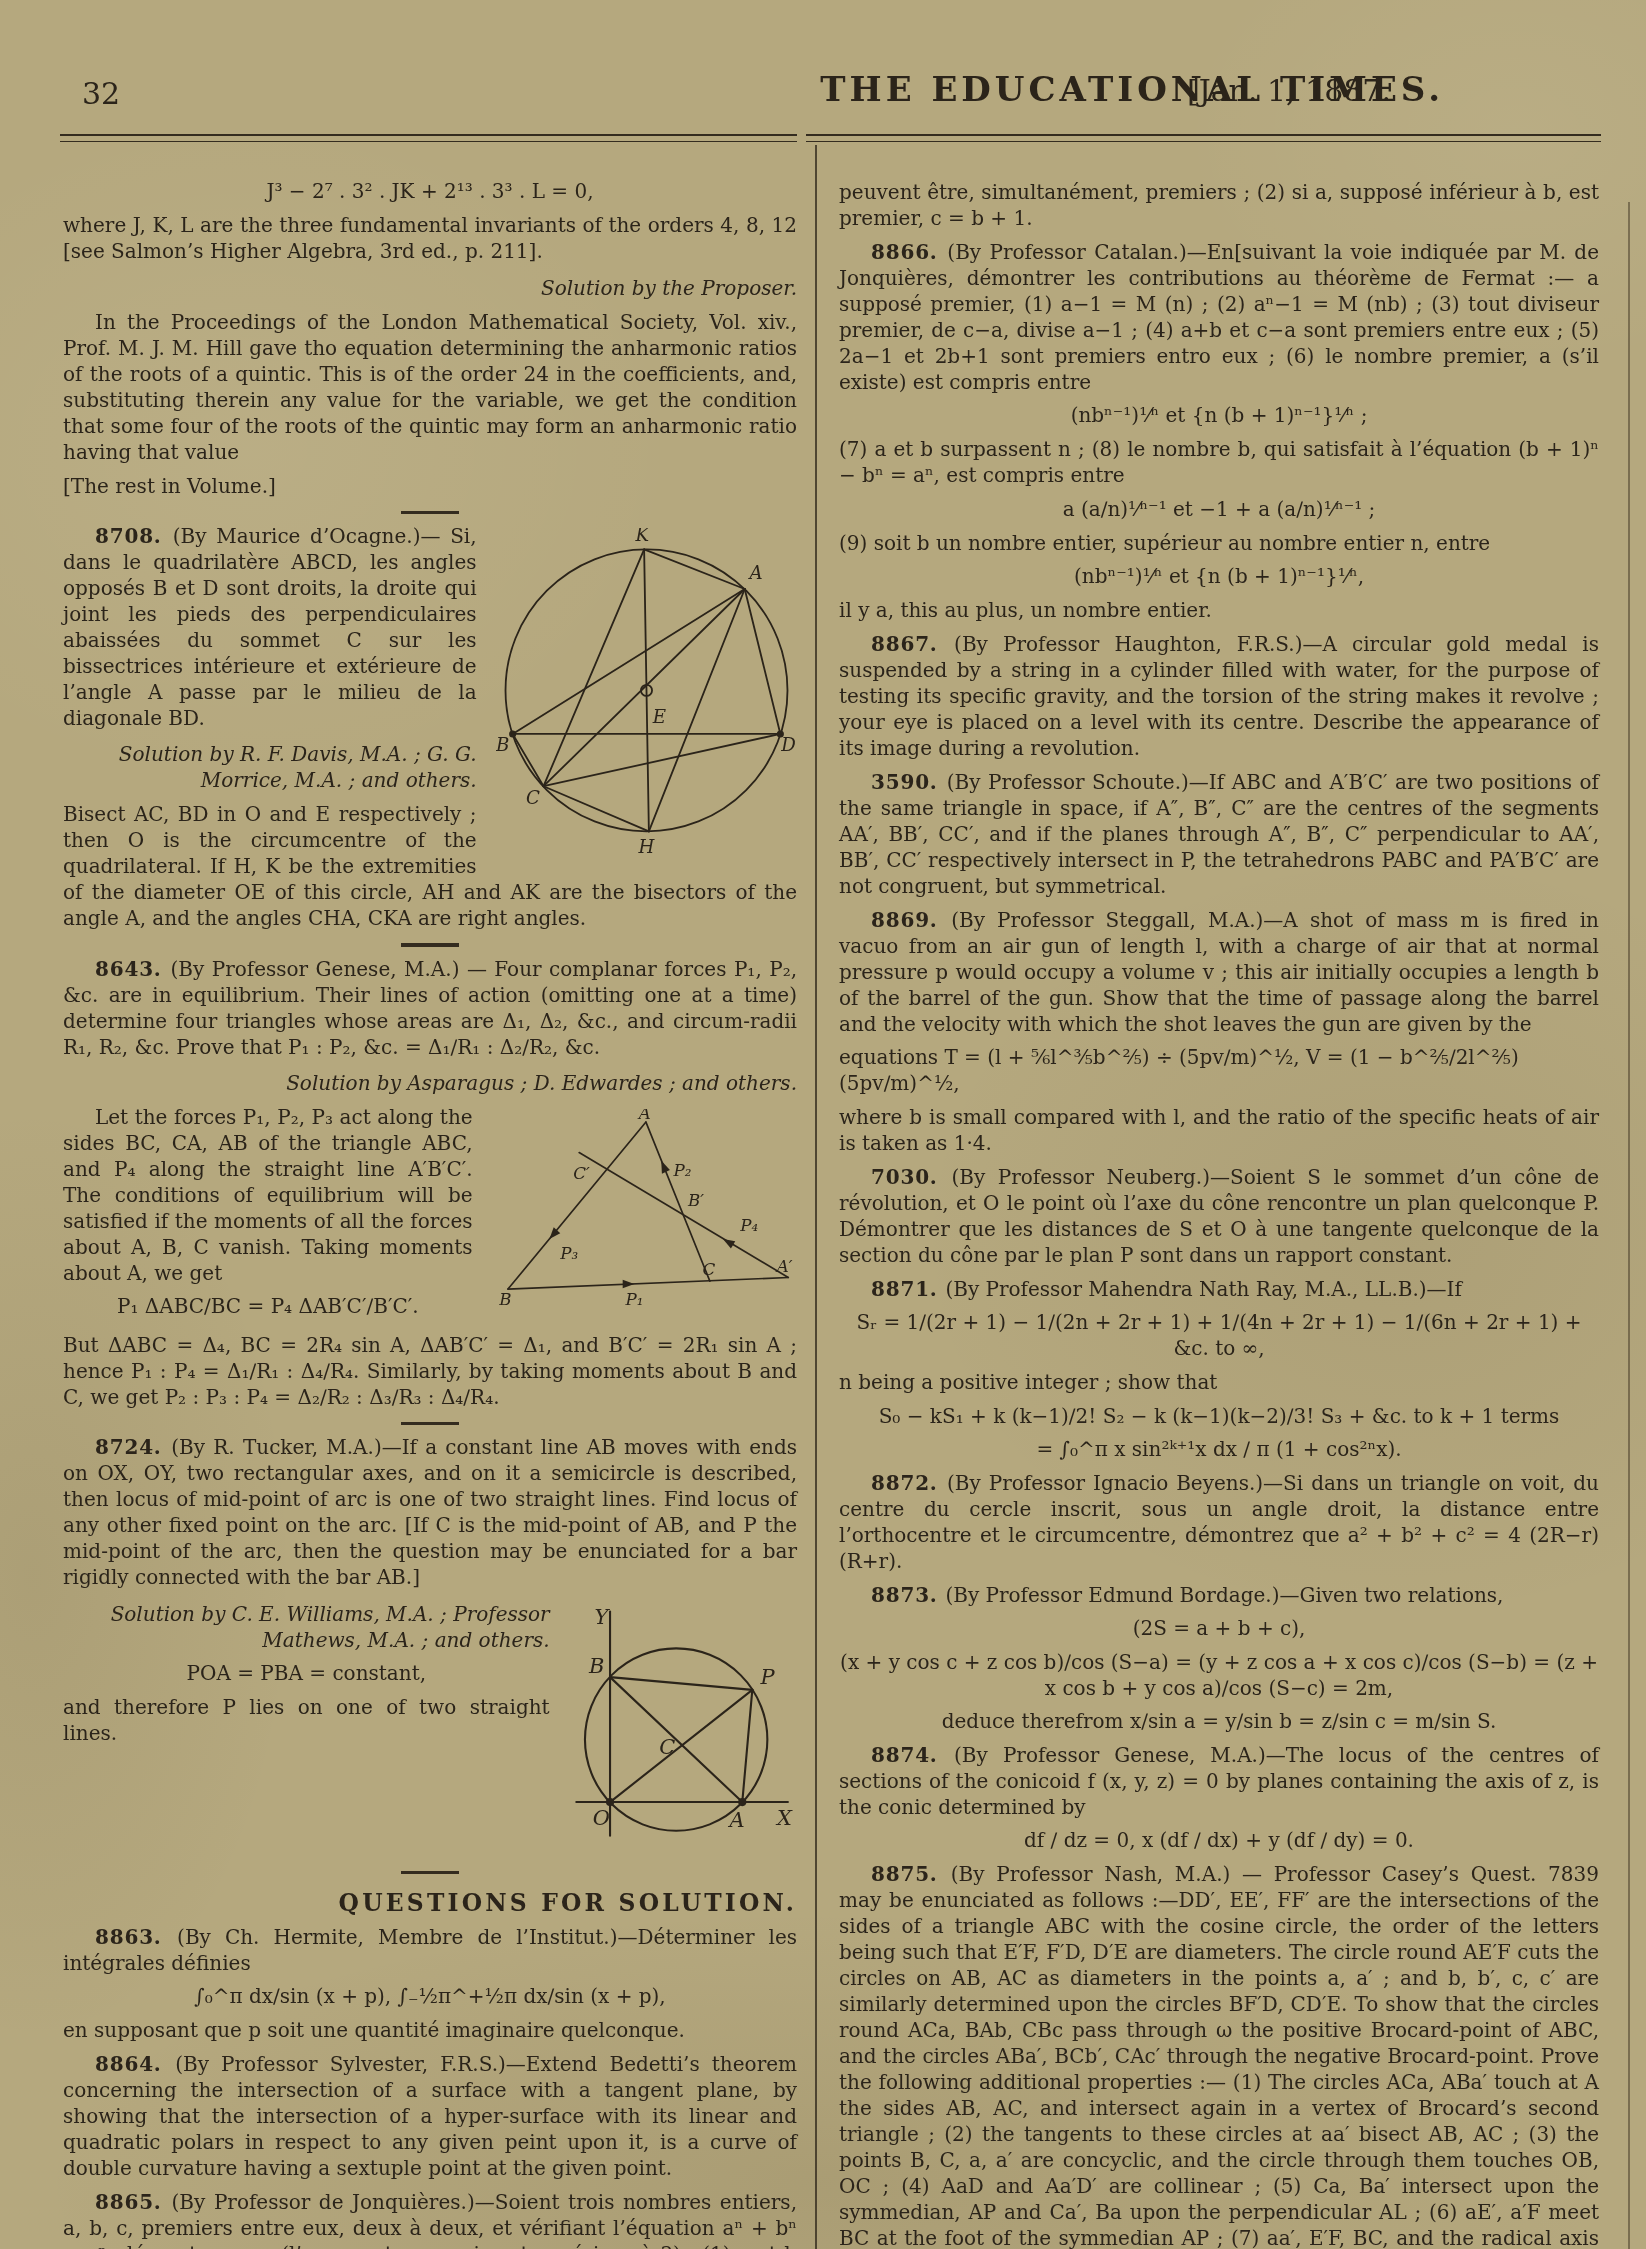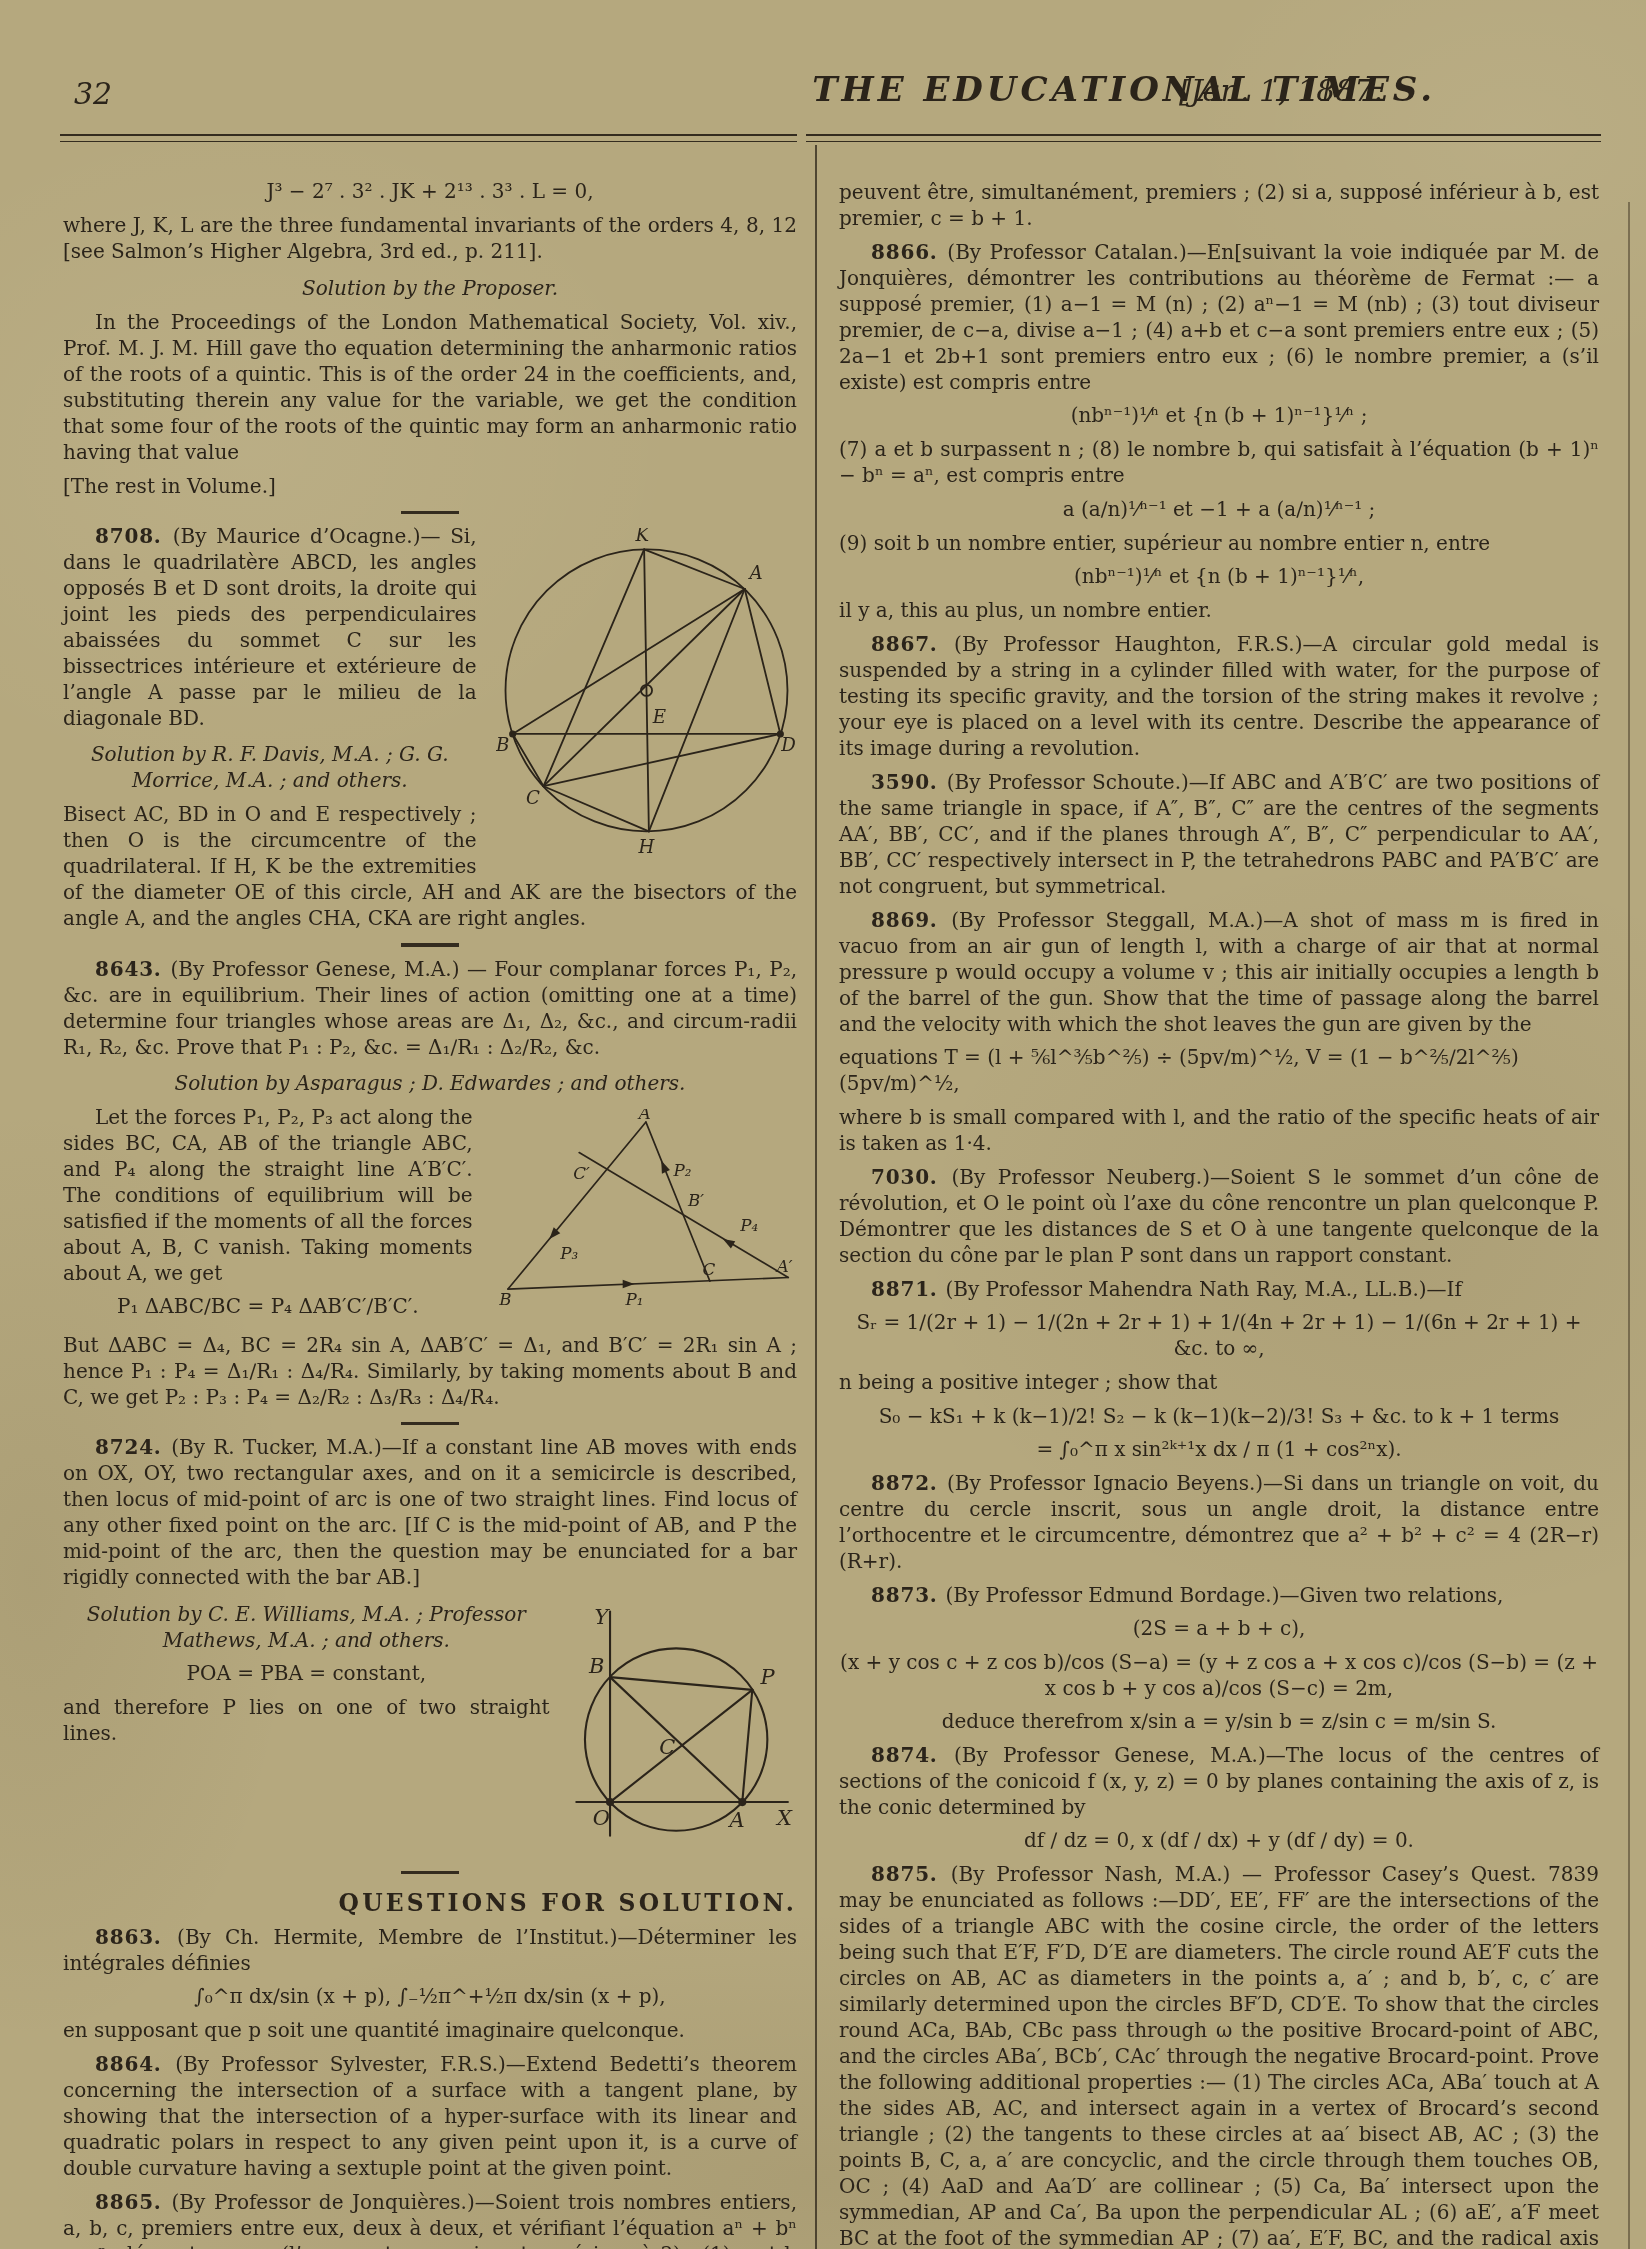--- a/index.html
+++ b/index.html
@@ -8,38 +8,38 @@
     background-color:#b5a87e;
     background-image:
       radial-gradient(ellipse 727px 566px at 15% 20%, rgba(255,248,225,0.07), transparent 60%),
       radial-gradient(ellipse 808px 647px at 85% 55%, rgba(60,45,20,0.07), transparent 60%),
       radial-gradient(ellipse 1212px 420px at 50% 97%, rgba(70,55,25,0.10), transparent 65%),
       radial-gradient(ellipse 566px 404px at 92% 6%, rgba(255,250,230,0.06), transparent 60%),
       radial-gradient(ellipse 404px 727px at 2% 70%, rgba(60,48,22,0.08), transparent 65%);
     font-family:"DejaVu Serif","Liberation Serif",serif;
     color:#2b241a;
   }
-  .masthead{position:absolute;top:66px;left:0;width:1436px;height:57px;font-style:italic;}
+  .masthead{position:absolute;top:66px;left:8px;width:1436px;height:57px;}
   .pageno{position:absolute;left:74px;top:9.7px;font-size:30px;}
   .mtitle{position:absolute;left:0;width:100%;text-align:right;top:3.2px;font-size:34px;font-weight:bold;letter-spacing:4px;}
   .mdate{position:absolute;right:53px;top:6.5px;font-size:30px;}
   .ruleseg{position:absolute;top:134px;height:4.8px;border-top:2.4px solid #342c1f;border-bottom:1.6px solid #342c1f;}
   #ruleseg-left{left:60px;width:737px;}
   #ruleseg-right{left:806px;width:795px;}
   .vdivider{position:absolute;left:815px;top:145px;bottom:0;width:1.6px;background:rgba(45,38,25,0.75);}
   .pageedge{position:absolute;left:1628px;top:202px;bottom:0;width:2.4px;background:rgba(50,40,25,0.45);}
 
   .col{position:absolute;top:171px;text-align:justify;font-size:20px;line-height:26px;}
   #col-left{left:63px;width:734px;}
   #col-right{left:839px;width:760px;}
 
   .para{margin:8px 0 0;text-indent:32px;}
   .noind{text-indent:0;}
   .pnum{font-weight:bold;letter-spacing:0.8px;}
-  .sol{text-align:center;font-style:italic;margin:10.5px 0 4.8px;text-indent:0;}
+  .sol{text-align:right;font-style:italic;margin:10.5px 0 4.8px;text-indent:0;}
   .frm{text-align:center;margin:7.3px 0 4.8px;text-indent:0;}
   .frmleft{text-align:left;}
   .qhead{text-align:right;font-weight:bold;letter-spacing:3.2px;font-size:23.4px;margin:16px 0 6.5px;text-indent:0;}
   .rule{width:58px;height:3.2px;background:#342c1f;margin:12px auto 9px;}
   .group::after{content:"";display:block;clear:both;}
   .figwrap{float:right;margin:4.8px 0 8px 19.4px;}
   svg text{font-family:"DejaVu Serif","Liberation Serif",serif;font-style:italic;font-size:23px;fill:#2b241a;}
   .shp{stroke:#2b241a;stroke-width:2.3;fill:none;stroke-linecap:round;}
   .fil{fill:#2b241a;stroke:none;}
 </style>

